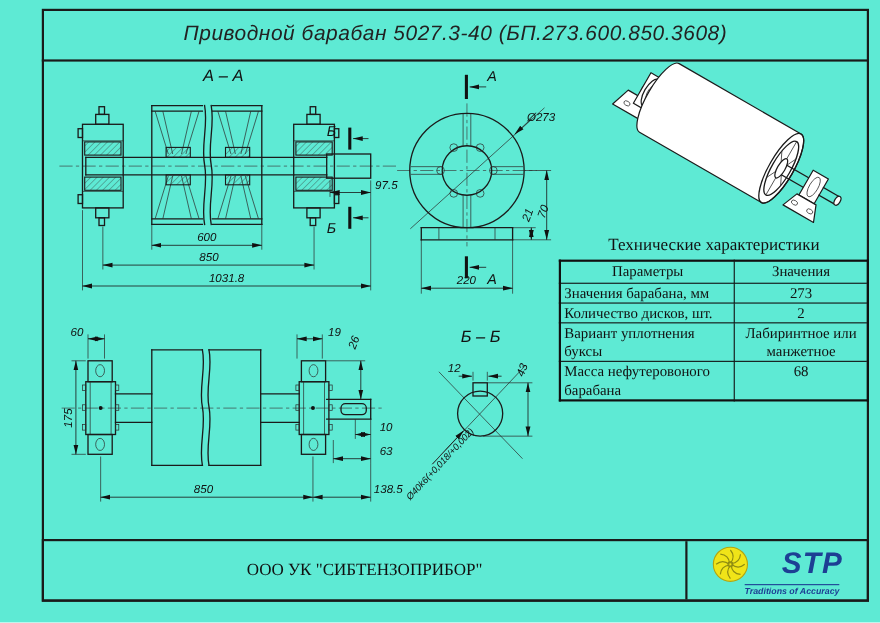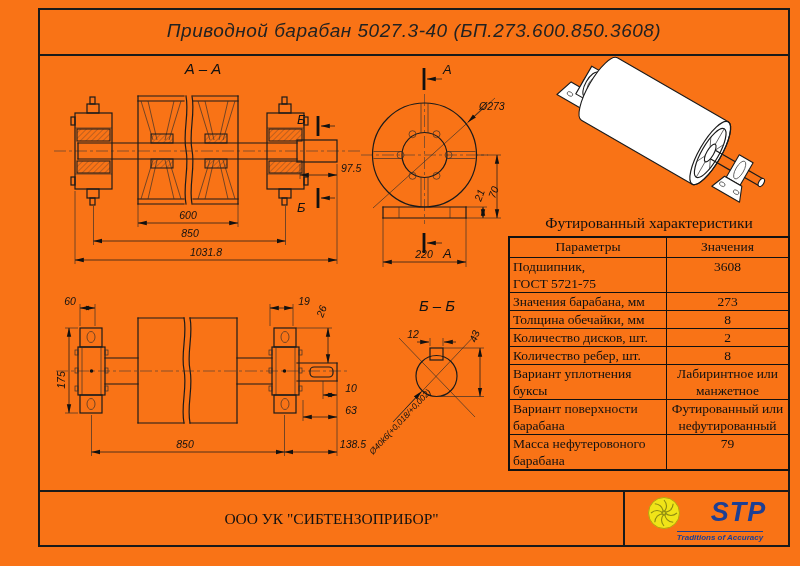--- a/index.html
+++ b/index.html
@@ -1,16 +1,16 @@
 <!DOCTYPE html>
 <html><head>
 <meta charset="utf-8">
 <style>
   html,body{margin:0;padding:0;background:#fff;}
-  .page{position:relative;width:800px;height:566px;background:#f97316;overflow:hidden;
+  .page{position:relative;width:800px;height:566px;background:#5eead4;overflow:hidden;
         font-family:"Liberation Serif",serif;color:#111;}
   .frame{position:absolute;left:38px;top:8px;width:752px;height:539px;
          border:2px solid #1a1a1a;box-sizing:border-box;}
   .titlebar{position:absolute;left:38px;top:8px;width:752px;height:48px;box-sizing:border-box;
             border-bottom:2px solid #1a1a1a;display:flex;align-items:center;justify-content:center;}
   .titlebar .t{font:italic 19px "Liberation Sans",sans-serif;letter-spacing:.5px;color:#222;}
   svg.view{position:absolute;overflow:visible;}
   svg .ln{stroke:#1b1b1b;fill:none;stroke-width:1.2;stroke-linecap:square;}
   svg .tn{stroke:#2c2c2c;fill:none;stroke-width:.65;}
   svg .cl{stroke:#3a3a3a;fill:none;stroke-width:.6;stroke-dasharray:12 3 3 3;}
@@ -392,64 +392,45 @@
         <line class="tn" x1="84" y1="101.5" x2="129" y2="101.5"></line>
       <line class="dm" x1="125" y1="53" x2="125" y2="101.5" marker-start="url(#a5)" marker-end="url(#a5)"></line>
       <text class="dim" transform="translate(121,48) rotate(-70)">43</text>
 
       <line class="dm" x1="50" y1="114" x2="66.5" y2="96.5" marker-end="url(#a5)"></line>
       <line class="tn" x1="50" y1="114" x2="38" y2="127"></line>
       <text class="dimsm" transform="translate(18,160) rotate(-47)">Ø40k6(+0,018/+0,002)</text>
     </g>
   </svg>
 
-  <div class="specs-title">Футированный характеристики</div>
+  <div class="specs-title">Технические характеристики</div>
   <table class="specs">
     <tbody>
         <tr>
       <th>Параметры</th>
       <th class="v">Значения</th>
     </tr>
     <tr>
-      <td class="p">Подшипник,
-ГОСТ 5721-75</td>
-      <td class="v">3608</td>
-    </tr>
-    <tr>
       <td class="p">Значения барабана, мм</td>
       <td class="v">273</td>
     </tr>
     <tr>
-      <td class="p">Толщина обечайки, мм</td>
-      <td class="v">8</td>
-    </tr>
-    <tr>
       <td class="p">Количество дисков, шт.</td>
       <td class="v">2</td>
-    </tr>
-    <tr>
-      <td class="p">Количество ребер, шт.</td>
-      <td class="v">8</td>
     </tr>
     <tr>
       <td class="p">Вариант уплотнения
 буксы</td>
       <td class="v">Лабиринтное или
 манжетное</td>
     </tr>
     <tr>
-      <td class="p">Вариант поверхности
-барабана</td>
-      <td class="v">Футированный или
-нефутированный</td>
-    </tr>
-    <tr>
       <td class="p">Масса нефутеровоного
 барабана</td>
-      <td class="v">79</td>
+      <td class="v">68</td>
     </tr>
   </tbody>
     </table>
 
   <div class="footer">
     <div class="info">
       <div>ООО УК "СИБТЕНЗОПРИБОР"</div>
     </div>
     <div class="logo">
       <div class="logobox">

